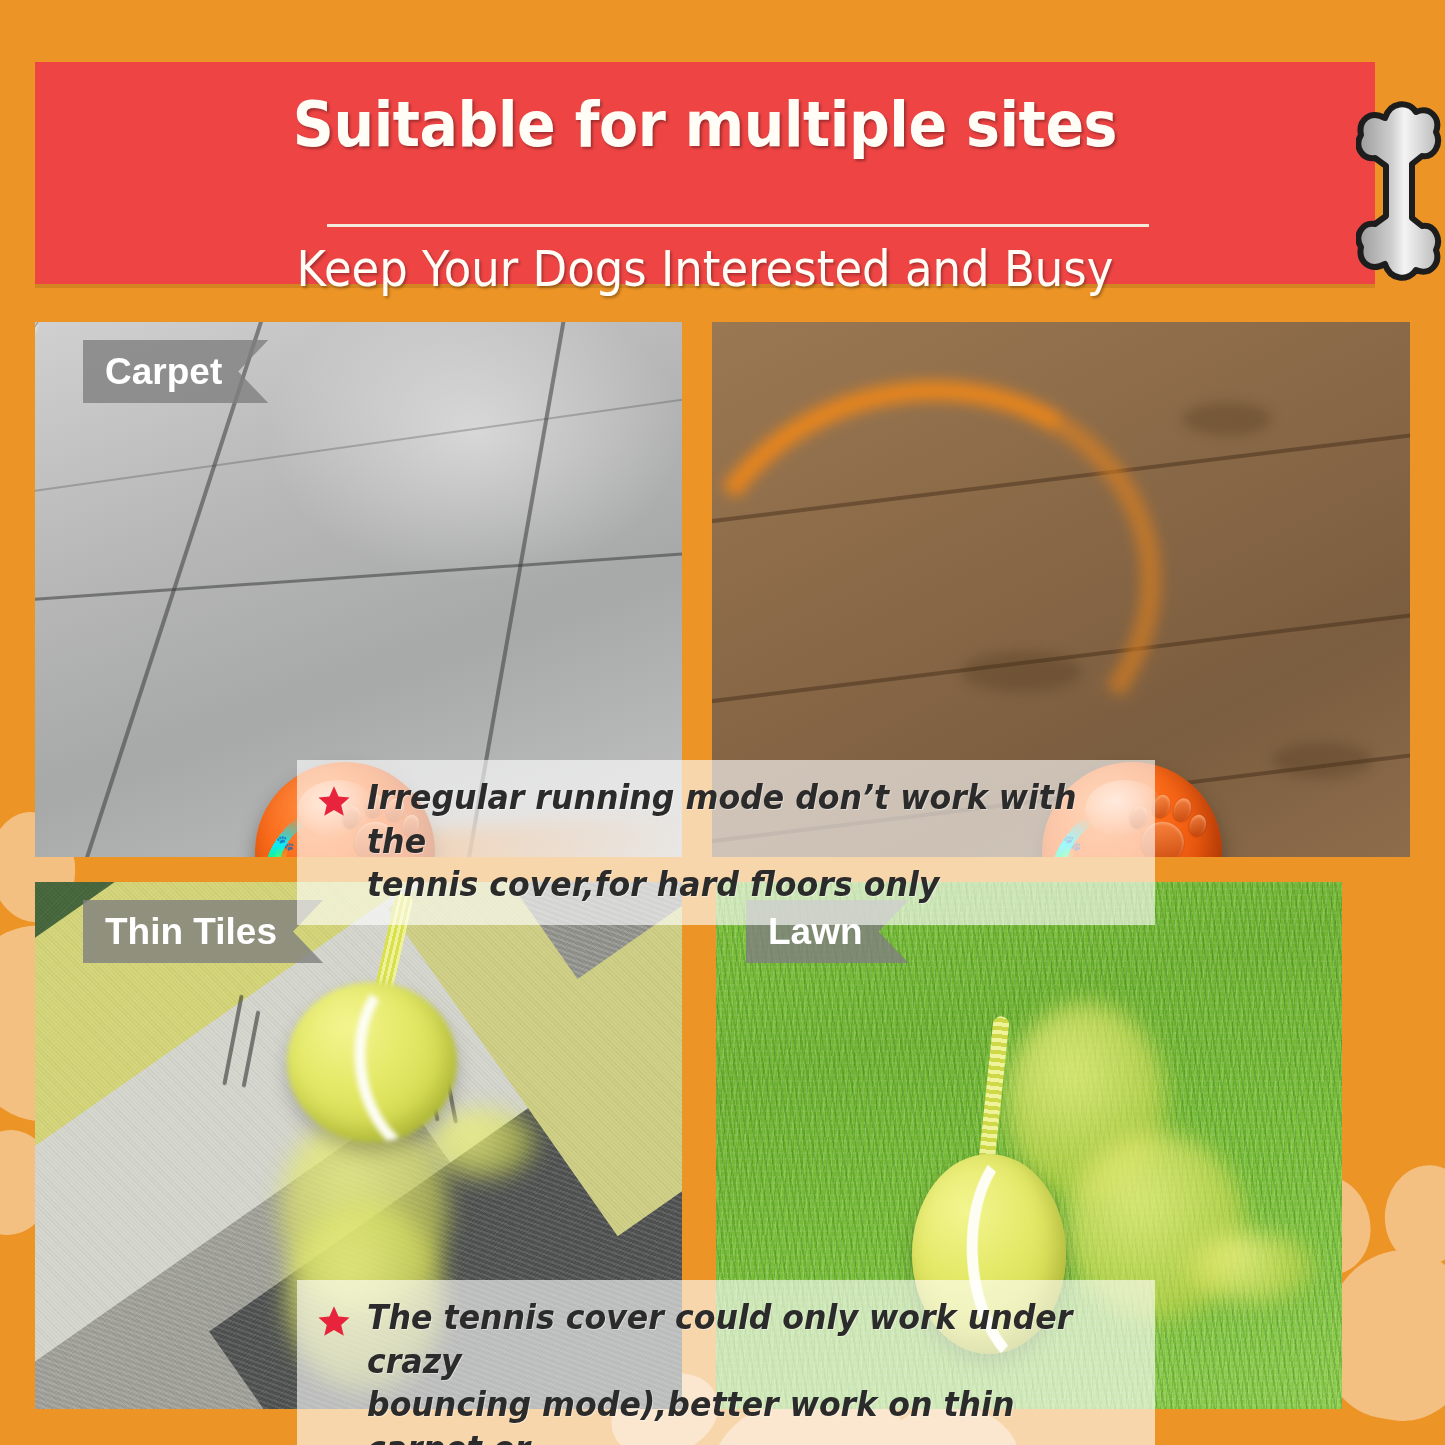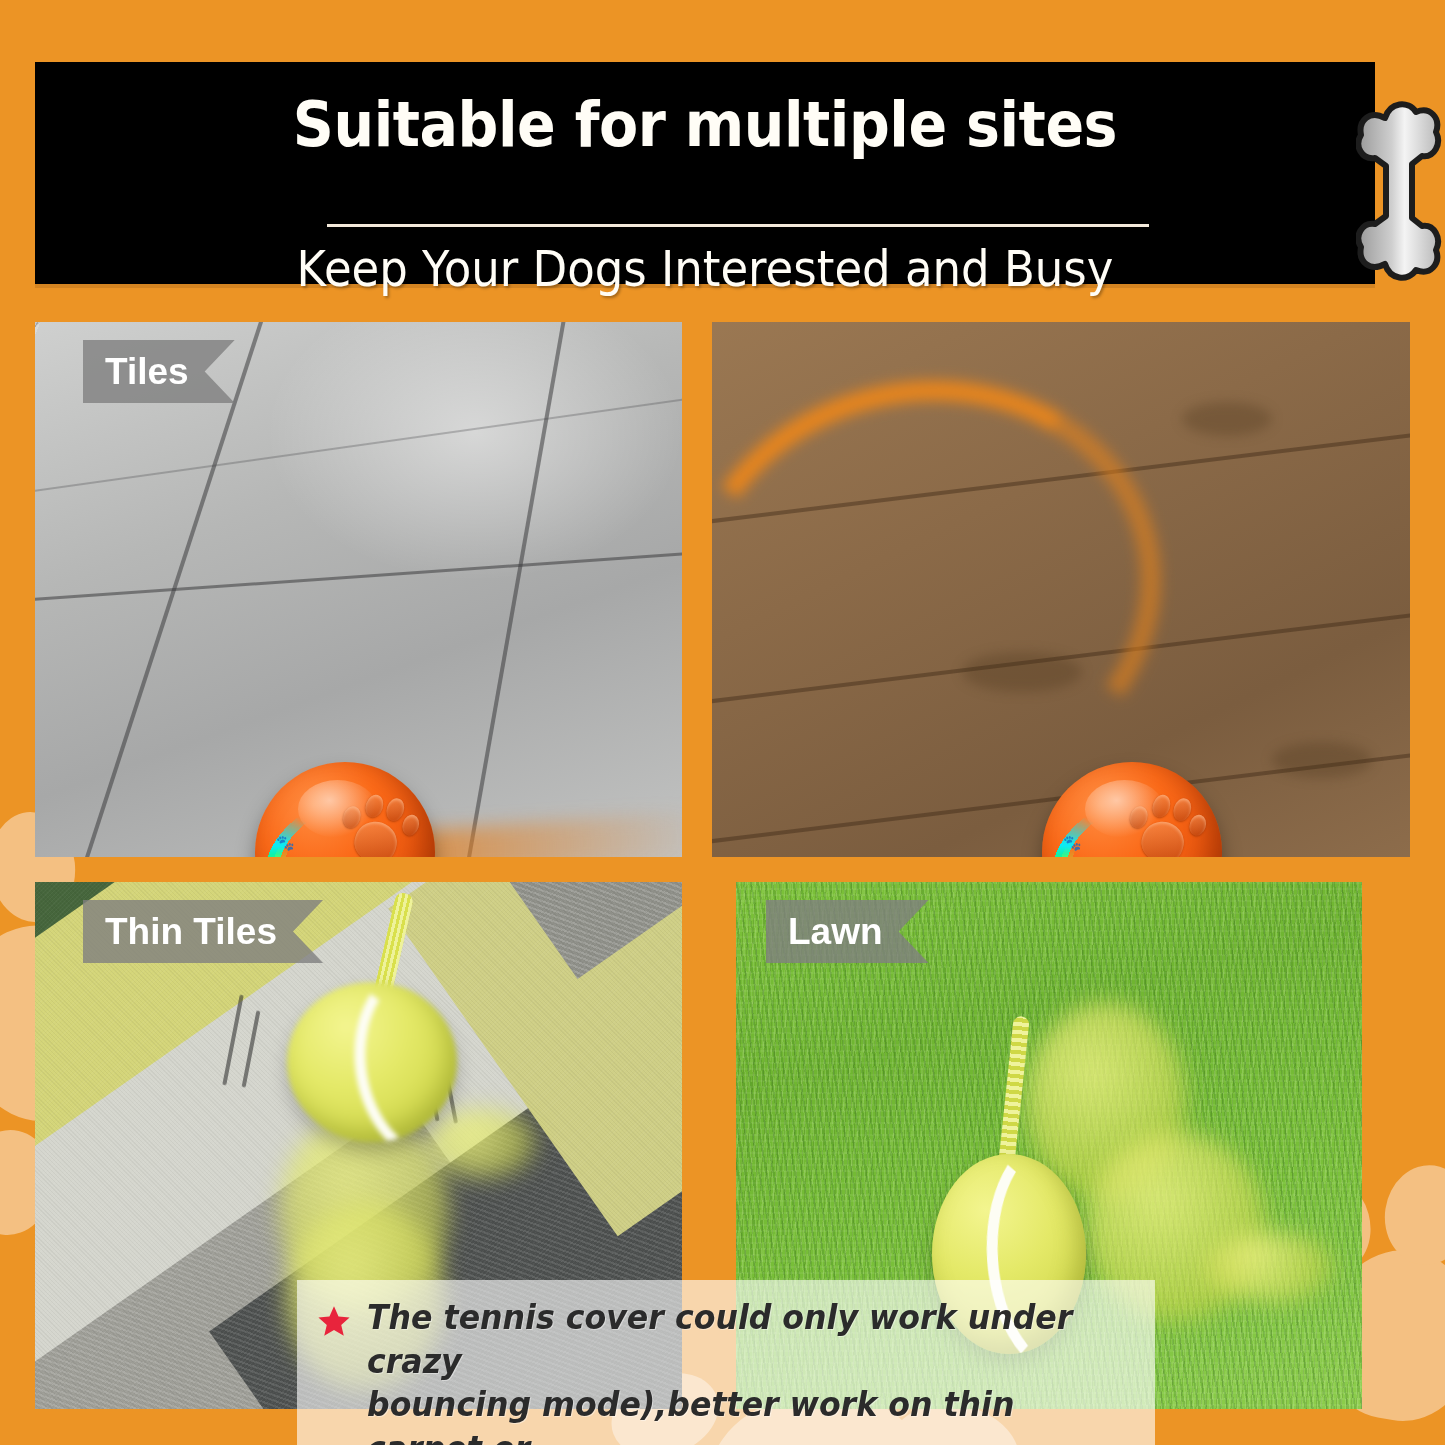--- a/index.html
+++ b/index.html
@@ -36,21 +36,21 @@
 
   .wm-right { right: -60px; top: 1180px; width: 200px; height: 280px; background: none; }
   .wm-right .pad { left: 20px; top: 70px; width: 150px; height: 170px; transform: rotate(10deg); }
   .wm-right .t1  { left: -20px; top: -5px; width: 85px; height: 100px; transform: rotate(-15deg); }
   .wm-right .t2  { left: 80px;  top: -15px; width: 85px; height: 100px; transform: rotate(8deg); }
 
   
   .header-band {
     position: absolute; left: 35px; top: 62px;
     width: 1340px; height: 222px;
-    background: #000000;
+    background: #ef4444;
     box-shadow: 0 4px 0 0 rgba(0,0,0,.10);
   }
   .header-title {
     position: absolute; left: 0; right: 0; top: 26px;
     text-align: center;
     color: #fffdf6;
     font-size: 62px;
     font-weight: bold;
     letter-spacing: -.5px;
     text-shadow: 2px 2px 3px rgba(0,0,0,.35);
@@ -78,21 +78,21 @@
 
   
   .panel {
     position: absolute;
     overflow: hidden;
     background: #bbb;
   }
   #panel-tiles  { left: 35px;  top: 322px;  width: 647px; height: 535px; }
   #panel-wood   { left: 712px; top: 322px;  width: 698px; height: 535px; }
   #panel-carpet { left: 35px;  top: 882px;  width: 647px; height: 527px; }
-  #panel-lawn   { left: 736px; top: 882px;  width: 626px; height: 527px; }
+  #panel-lawn   { left: 716px; top: 882px;  width: 626px; height: 527px; }
 
   
   .tag {
     position: absolute; left: 48px; top: 18px;
     height: 63px;
     background: rgba(128,128,128,.80);
     color: #fff;
     font-size: 37px; font-weight: bold;
     display: flex; align-items: center;
     padding: 0 46px 0 22px;
@@ -369,21 +369,21 @@
             <i class="p3"></i>
             <i class="p4"></i>
         </div>
         <div class="bo-brand">Snardnib</div>
         <div class="bo-mini bo-m1">🐾</div>
 
       </div>
     </div>
 
     <div class="tag">
-      <span>Tiles</span>
+      <span>Carpet</span>
     </div>
   </div>
 
   <div class="panel" id="panel-wood">
     <div class="floor-wood"></div>
     <div class="plank-seam ps1"></div>
     <div class="plank-seam ps2"></div>
     <div class="plank-seam ps3"></div>
     <div class="knot" style="left:470px; top:80px;  width:90px; height:34px;"></div>
     <div class="knot" style="left:250px; top:330px; width:120px; height:40px;"></div>
@@ -462,20 +462,29 @@
         <div class="seam" style="left:-18%; top:-4%; width:92%; height:108%; transform:rotate(6deg);"></div>
         <div class="seam" style="left:36%;  top:-10%; width:96%; height:122%; transform:rotate(-4deg);"></div>
       </div>
     </div>
 
     <div class="tag" style="left:30px;">
       <span>Lawn</span>
     </div>
   </div>
 
+  <div class="caption" id="caption-top">
+    <svg class="star" viewBox="0 0 24 24">
+      <path d="M12 1.6 L15.2 8.9 L23 9.6 L17.1 14.8 L18.9 22.4 L12 18.3 L5.1 22.4 L6.9 14.8 L1 9.6 L8.8 8.9 Z" fill="#e8243c"></path>
+    </svg>
+    <div class="caption-text">
+      <div>Irregular running mode don’t work with the</div>
+      <div>tennis cover,for hard floors only</div>
+    </div>
+  </div>
 
   <div class="caption" id="caption-bottom">
     <svg class="star" viewBox="0 0 24 24">
       <path d="M12 1.6 L15.2 8.9 L23 9.6 L17.1 14.8 L18.9 22.4 L12 18.3 L5.1 22.4 L6.9 14.8 L1 9.6 L8.8 8.9 Z" fill="#e8243c"></path>
     </svg>
     <div class="caption-text">
       <div>The tennis cover could only work under crazy</div>
       <div>bouncing mode),better work on thin carpet or</div>
 
     </div>

